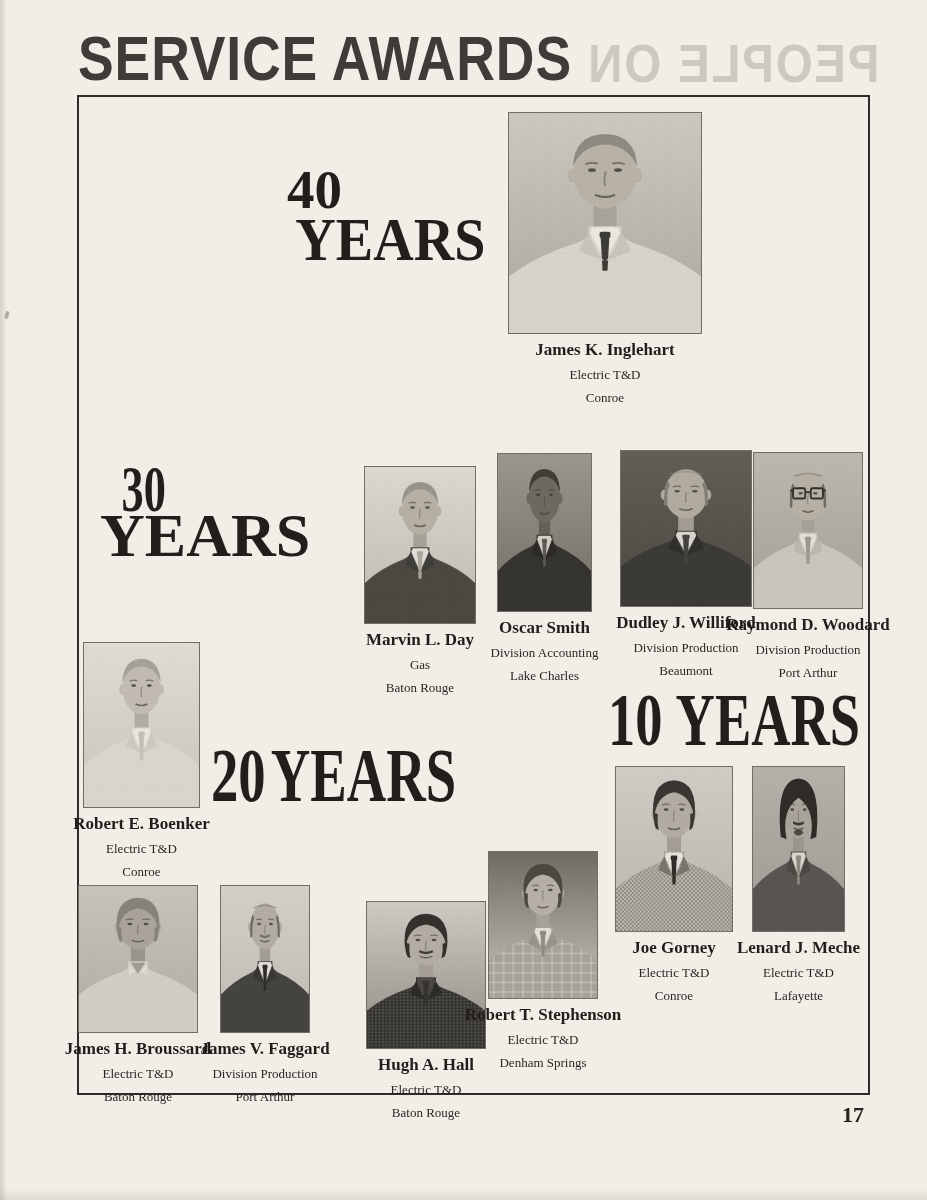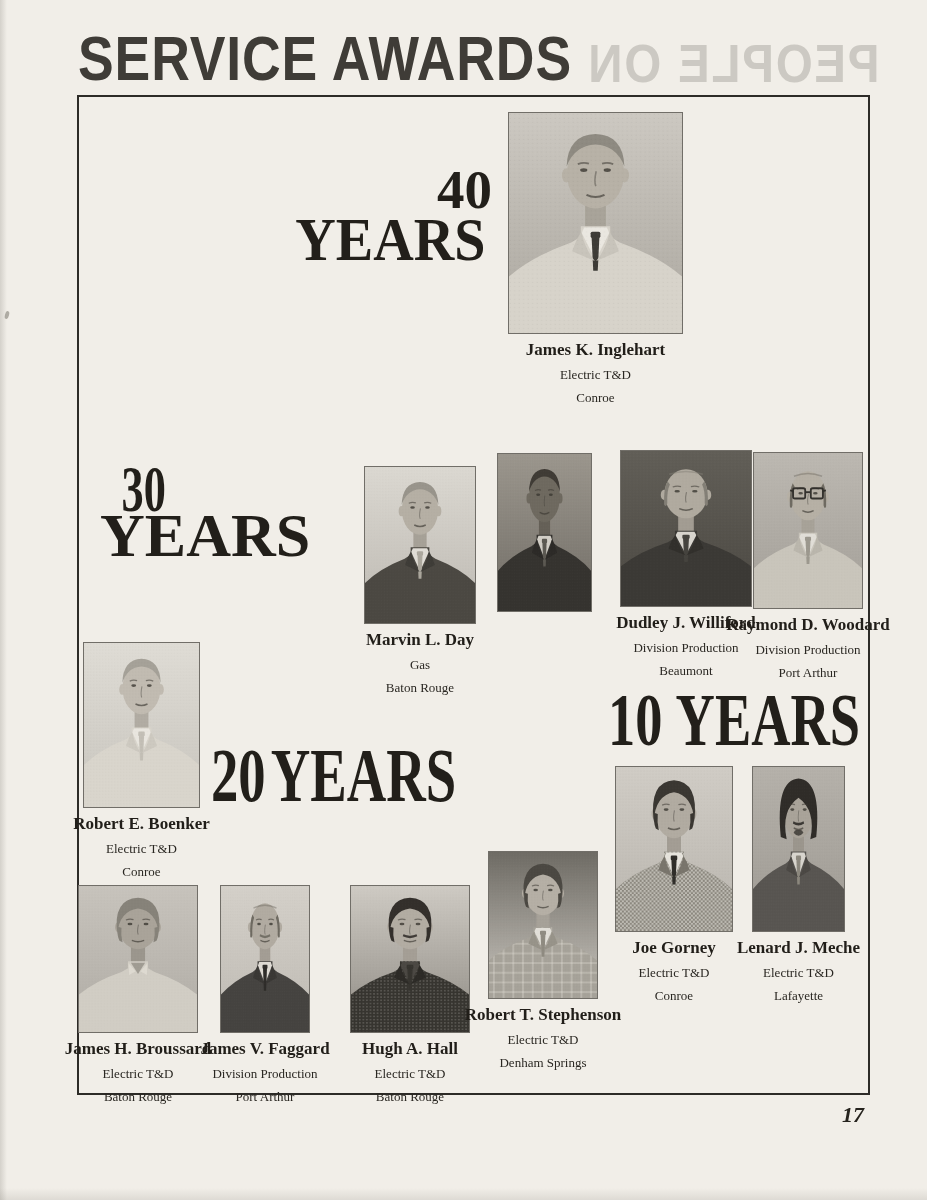--- a/index.html
+++ b/index.html
@@ -27,21 +27,21 @@
     font-size:54px;line-height:54px;letter-spacing:2px;color:#c9c6bf;
     transform:scaleX(-0.88);filter:blur(0.7px);white-space:nowrap;opacity:.9;
   }
   
   .frame{
     position:absolute;left:77px;top:95px;width:793px;height:1000px;
     border:2px solid var(--frame);box-sizing:border-box;
   }
   
   .heading{position:absolute;color:#221f1a;font-weight:bold;}
-  .h40{left:287px;top:167px;width:205px;text-align:right;}
+  .h40{left:287px;top:167px;width:205px;text-align:left;}
   .h40 .hnum{font-size:55px;line-height:46px;}
   .h40 .hword{font-size:61px;line-height:50px;transform:scaleX(.92);transform-origin:center top;margin-top:2px;}
   .h30{left:100px;top:459px;width:240px;text-align:left;}
   .h30 .hnum{font-size:54px;line-height:50px;transform:scale(.82,1.2);transform-origin:center top;}
   .h30 .hword{font-size:62px;line-height:48px;margin-top:2px;}
   .hline{display:flex;align-items:flex-start;white-space:nowrap;}
   .h20{left:211px;top:746px;font-size:76px;line-height:58px;transform:scaleX(.72);transform-origin:left top;gap:7px;}
   .h10{left:608px;top:691px;font-size:74px;line-height:58px;transform:scaleX(.735);transform-origin:left top;gap:18px;}
   
   .card{position:absolute;}
@@ -49,35 +49,35 @@
     width:100%;box-sizing:border-box;border:1px solid rgba(56,53,48,.6);
     overflow:hidden;background:#c6c2bb;
   }
   .photo svg{display:block;width:100%;height:100%;}
   .cap{
     position:relative;left:50%;transform:translateX(-50%);
     width:max-content;text-align:center;margin-top:6px;
   }
   .nm{font-weight:bold;font-size:17px;line-height:20px;margin-bottom:3px;color:#211e19;}
   .dept,.loc{font-size:13px;line-height:23px;color:#2a2722;}
-  .c-inglehart{left:508px;top:112px;width:175px}.c-inglehart .photo{height:222px}
+  .c-inglehart{left:508px;top:112px;width:194px}.c-inglehart .photo{height:222px}
   .c-day{left:353px;top:455px;width:112px}.c-day .photo{height:158px}
   .c-smith{left:497px;top:453px;width:95px}.c-smith .photo{height:159px}
   .c-williford{left:620px;top:450px;width:132px}.c-williford .photo{height:157px}
   .c-woodard{left:753px;top:452px;width:110px}.c-woodard .photo{height:157px}
   .c-boenker{left:83px;top:642px;width:117px}.c-boenker .photo{height:166px}
   .c-broussard{left:78px;top:885px;width:120px}.c-broussard .photo{height:148px}
   .c-faggard{left:220px;top:885px;width:90px}.c-faggard .photo{height:148px}
   .c-hall{left:350px;top:885px;width:120px}.c-hall .photo{height:148px}
   .c-stephenson{left:488px;top:851px;width:110px}.c-stephenson .photo{height:148px}
   .c-gorney{left:615px;top:766px;width:118px}.c-gorney .photo{height:166px}
   .c-meche{left:752px;top:766px;width:93px}.c-meche .photo{height:166px}
   
   .pagenum{position:absolute;left:836px;top:1102px;width:34px;text-align:center;
-    font-weight:bold;font-size:22px;font-style:italic;}
+    font-weight:bold;font-size:22px;}
   .speck{position:absolute;left:5px;top:311px;width:4px;height:8px;background:#8c8880;
     border-radius:45%;transform:rotate(14deg);opacity:.65;}
   .edge-left{position:absolute;left:0;top:0;width:7px;height:100%;
     background:linear-gradient(to right,rgba(110,106,98,.22),rgba(110,106,98,0));}
   .edge-bottom{position:absolute;left:0;bottom:0;width:100%;height:12px;
     background:linear-gradient(to top,rgba(110,106,98,.15),rgba(110,106,98,0));}
 </style>
 </head>
 <body>
 
@@ -216,20 +216,25 @@
           <path d="M44.8,50.6 Q50,53.2 55.2,50.6" stroke="#3a3731" stroke-width="1.3" fill="none" opacity="0.65"></path>
           <path d="M-2,136 L-2,103 Q12,89 36,80 L41.5,76.5 L41.5,70 L58.5,70 L58.5,76.5 L64,80 Q88,89 102,103 L102,136 Z" fill="#35332f"></path>
           <polygon points="42,74 50,91 58,74 56.5,70.8 43.5,70.8" fill="#d2cec6"></polygon>
           <path d="M47.7,75.8 L52.3,75.8 L51.3,97.5 L48.7,97.5 Z" fill="#5c5952"></path>
           <rect x="47.2" y="73.4" width="5.6" height="3.8" rx="1" fill="#5c5952"></rect>
           <path d="M41.8,73.5 Q44,84 49.6,91.5 L36.5,85.5 Q38.6,78.5 41.8,73.5 Z" fill="#2c2a27"></path>
           <path d="M58.2,73.5 Q56,84 50.4,91.5 L63.5,85.5 Q61.4,78.5 58.2,73.5 Z" fill="#2c2a27"></path>
           <rect width="100" height="136" fill="url(#gr2)"></rect>
         </svg>
       </div>
+    <figcaption class="cap">
+      <div class="nm">Oscar Smith</div>
+      <div class="dept">Division Accounting</div>
+      <div class="loc">Lake Charles</div>
+    </figcaption>
   </figure>
   <figure class="card c-williford" style="margin:0">
     <div class="photo">
         <svg viewBox="0 0 100 136" preserveAspectRatio="none" xmlns="http://www.w3.org/2000/svg">
           <defs>
             <linearGradient id="bg3" x1="0" y1="0" x2="0" y2="1">
               <stop offset="0" stop-color="#615e57"></stop>
               <stop offset="1" stop-color="#4b4842"></stop>
             </linearGradient>
             <pattern id="gr3" width="2.6" height="2.6" patternUnits="userSpaceOnUse">
@@ -437,21 +442,21 @@
           <path d="M58.2,73.5 Q56,84 50.4,91.5 L63.5,85.5 Q61.4,78.5 58.2,73.5 Z" fill="#393734"></path>
           <rect width="100" height="136" fill="url(#gr7)"></rect>
         </svg>
       </div>
     <figcaption class="cap">
       <div class="nm">James V. Faggard</div>
       <div class="dept">Division Production</div>
       <div class="loc">Port Arthur</div>
     </figcaption>
   </figure>
-  <figure class="card c-hall" style="margin:0">
+  <figure class="card c-hall" style="margin:16px">
     <div class="photo">
         <svg viewBox="0 0 100 136" preserveAspectRatio="none" xmlns="http://www.w3.org/2000/svg">
           <defs>
             <linearGradient id="bg8" x1="0" y1="0" x2="0" y2="1">
               <stop offset="0" stop-color="#cecac3"></stop>
               <stop offset="1" stop-color="#8f8b84"></stop>
             </linearGradient>
             <pattern id="gr8" width="2.6" height="2.6" patternUnits="userSpaceOnUse">
               <circle cx="0.7" cy="0.7" r="0.35" fill="#000" opacity="0.05"></circle>
               <circle cx="2" cy="1.9" r="0.3" fill="#fff" opacity="0.06"></circle>

